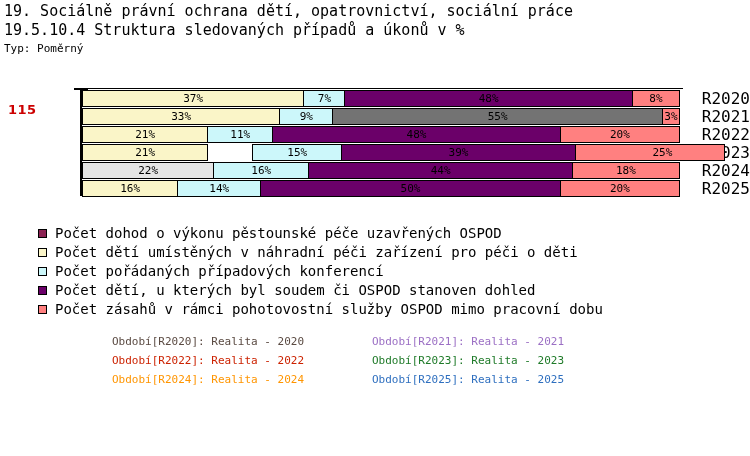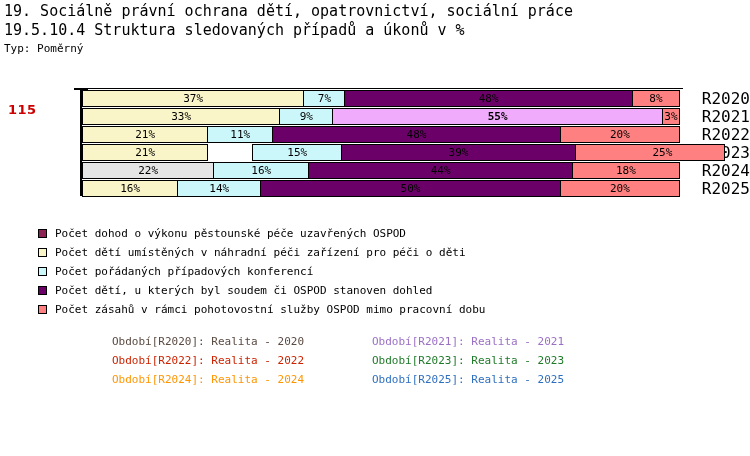--- a/index.html
+++ b/index.html
@@ -136,21 +136,21 @@
   }
   .legend-swatch {
     width: 9px;
     height: 9px;
     box-sizing: border-box;
     border: 1px solid #000;
     margin-right: 8px;
     flex: 0 0 auto;
   }
   .legend-text {
-    font-size: 11px;
+    font-size: 14px;
     line-height: 13px;
     white-space: pre;
     color: #000;
   }
 
   
   #periods {
     position: absolute;
     left: 78px;
     top: 332px;
@@ -203,21 +203,21 @@
       </div>
       <div class="bar-row" style="top: 22px; width: 750px;">
         <div class="row-label">R2021</div>
         <div class="bar-track">
           <div class="seg" style="flex: 0 0 33%; background: rgb(250, 245, 200);">
             <span class="seg-label">33%</span>
           </div>
           <div class="seg" style="flex: 0 0 9%; background: rgb(204, 247, 250);">
             <span class="seg-label">9%</span>
           </div>
-          <div class="seg" style="flex: 0 0 55%; background: #f0abfc; font-weight: bold;">
+          <div class="seg" style="flex: 0 0 55%; background: #737373;">
             <span class="seg-label">55%</span>
           </div>
           <div class="seg" style="flex: 0 0 3%; background: rgb(255, 128, 128);">
             <span class="seg-label">3%</span>
           </div>
         </div>
       </div>
       <div class="bar-row" style="top: 40px; width: 750px;">
         <div class="row-label">R2022</div>
         <div class="bar-track">

